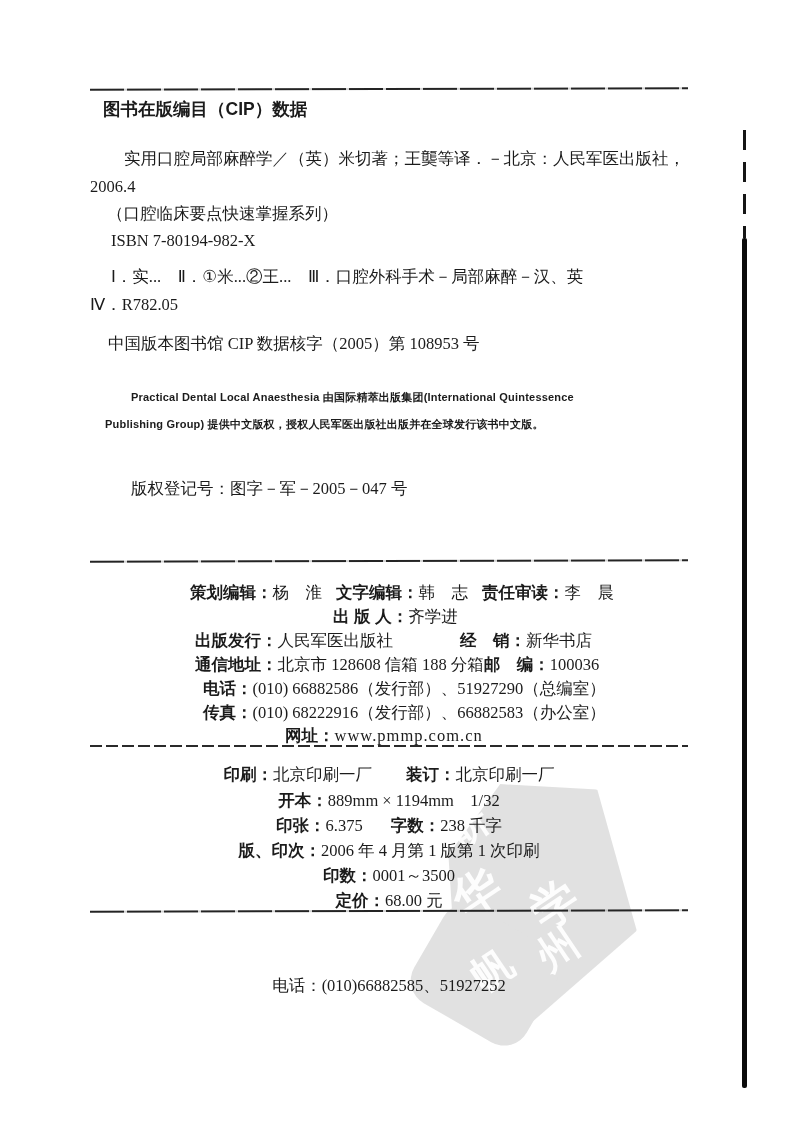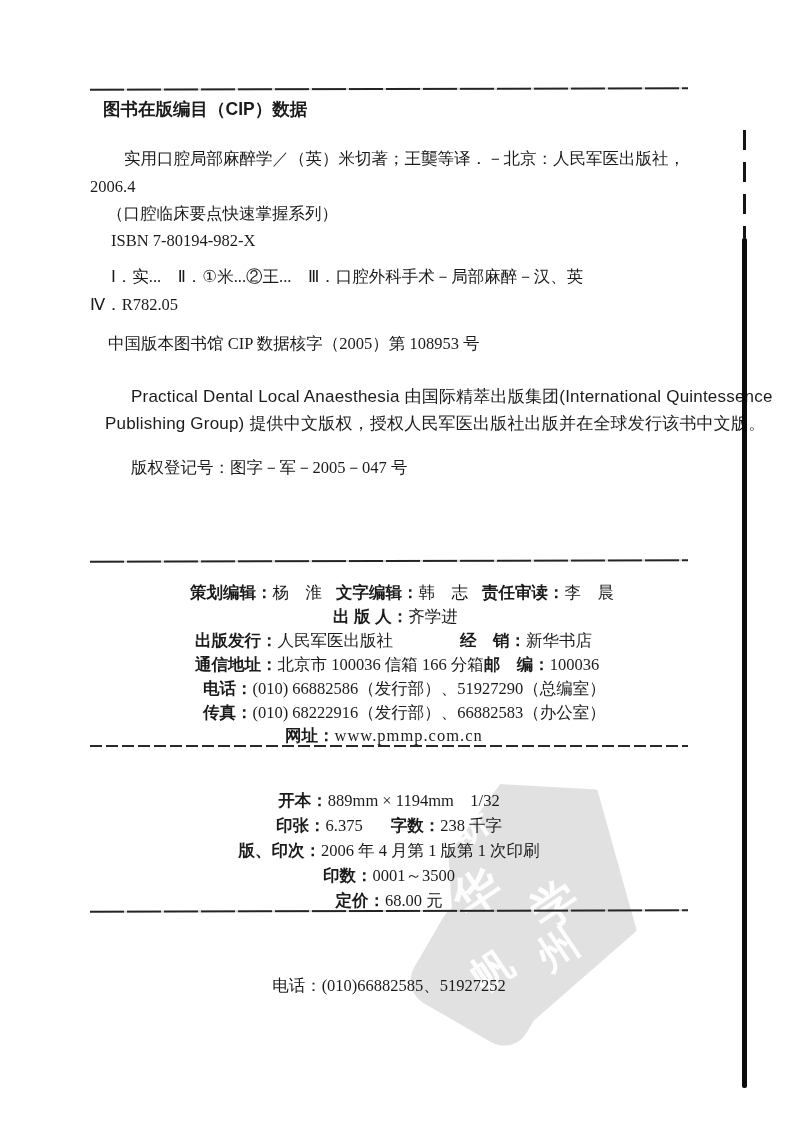--- a/index.html
+++ b/index.html
@@ -2,21 +2,21 @@
 <html><head>
 <meta charset="utf-8">
 <style>
   html,body{margin:0;padding:0;background:#e9e9e9;}
   .page{
     position:relative;width:793px;height:1122px;background:#ffffff;
     overflow:hidden;font-family:"Liberation Serif",serif;color:#1b1b1b;
   }
   .ln{position:absolute;margin:0;font-size:16.5px;line-height:22px;white-space:nowrap;z-index:3;}
   .hei{font-family:"Liberation Sans",sans-serif;font-weight:700;}
-  .latin{font-family:"Liberation Sans",sans-serif;font-size:17px;letter-spacing:.2px;}
+  .latin{font-family:"Liberation Sans",sans-serif;font-size:11px;letter-spacing:.2px;font-weight:bold;}
   .center{left:90px;width:598px;text-align:center;}
   .rule{position:absolute;left:90px;width:598px;height:2px;z-index:3;}
   .r-solid{background:repeating-linear-gradient(90deg,#242424 0 34px,rgba(36,36,36,.2) 34px 37px);transform:rotate(-.12deg);}
   .r-dash{background:repeating-linear-gradient(90deg,#2a2a2a 0 12px,rgba(42,42,42,0) 12px 16px);}
   
   .edge-solid{position:absolute;left:742px;top:238px;width:5px;height:850px;background:#0b0b0b;border-radius:2px;z-index:4;}
   .edge-dots{position:absolute;left:743px;top:130px;width:3px;height:108px;
     background:repeating-linear-gradient(180deg,#161616 0 20px,transparent 20px 32px);z-index:4;}
   
   .stamp{position:absolute;left:420px;top:770px;width:250px;height:280px;opacity:.55;z-index:1;}
@@ -57,54 +57,57 @@
   <p class="ln" style="left:111px;top:230px">ISBN 7-80194-982-X</p>
 
   <p class="ln" style="left:111px;top:266px">Ⅰ．实...　Ⅱ．①米...②王...　Ⅲ．口腔外科手术－局部麻醉－汉、英</p>
   <p class="ln" style="left:90px;top:294px">Ⅳ．R782.05</p>
 
   <p class="ln" style="left:108px;top:333px">中国版本图书馆 CIP 数据核字（2005）第 108953 号</p>
 
   <p class="ln latin" style="left:131px;top:386px">Practical Dental Local Anaesthesia 由国际精萃出版集团(International Quintessence</p>
   <p class="ln latin" style="left:105px;top:413px">Publishing Group) 提供中文版权，授权人民军医出版社出版并在全球发行该书中文版。</p>
 
-  <p class="ln" style="left:131px;top:457px">版权登记号：图字－军－2005－047 号</p>
+  <p class="ln" style="left:131px;top:478px">版权登记号：图字－军－2005－047 号</p>
 
   <div class="rule r-solid" style="top:560px"></div>
 
   <p class="ln" style="left:190px;top:581px">
     <span class="hei">策划编辑：</span><span>杨　淮</span><span class="hei gap14">文字编辑：</span><span>韩　志</span><span class="hei gap14">责任审读：</span><span>李　晨</span>
   </p>
 
   <p class="ln" style="left:333px;top:605px">
     <span class="hei">出 版 人：</span><span>齐学进</span>
   </p>
 
   <p class="ln" style="left:195px;top:629px">
     <span class="hei">出版发行：</span><span>人民军医出版社</span><span class="hei gap67">经　销：</span><span>新华书店</span>
   </p>
 
   <p class="ln" style="left:195px;top:653px">
-    <span class="hei">通信地址：</span><span>北京市 100036 信箱 166 分箱</span><span class="hei gap12">邮　编：</span><span>100036</span>
+    <span class="hei">通信地址：</span><span>北京市 128608 信箱 188 分箱</span><span class="hei gap12">邮　编：</span><span>100036</span>
   </p>
 
   <p class="ln" style="left:203px;top:677px">
     <span class="hei">电话：</span><span>(010) 66882586（发行部）、51927290（总编室）</span>
   </p>
 
   <p class="ln" style="left:203px;top:701px">
     <span class="hei">传真：</span><span>(010) 68222916（发行部）、66882583（办公室）</span>
   </p>
 
   <p class="ln" style="left:285px;top:724px">
     <span class="hei">网址：</span><span style="letter-spacing:1px">www.pmmp.com.cn</span>
   </p>
 
   <div class="rule r-dash" style="top:745px"></div>
 
+  <p class="ln center" style="top:763px">
+    <span class="hei">印刷：</span><span>北京印刷一厂</span><span class="hei gap34">装订：</span><span>北京印刷一厂</span>
+  </p>
 
   <p class="ln center" style="top:789px">
     <span class="hei">开本：</span><span>889mm × 1194mm　1/32</span>
   </p>
 
   <p class="ln center" style="top:814px">
     <span class="hei">印张：</span><span>6.375</span><span class="hei gap30">字数：</span><span>238 千字</span>
   </p>
 
   <p class="ln center" style="top:839px">

